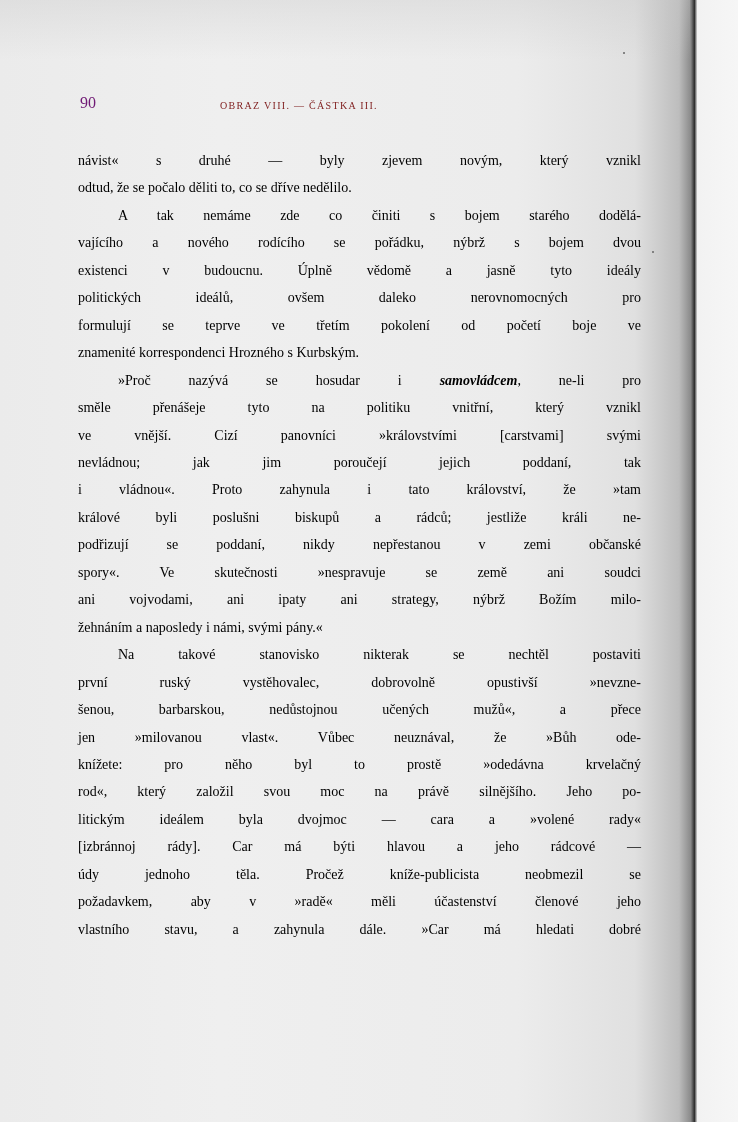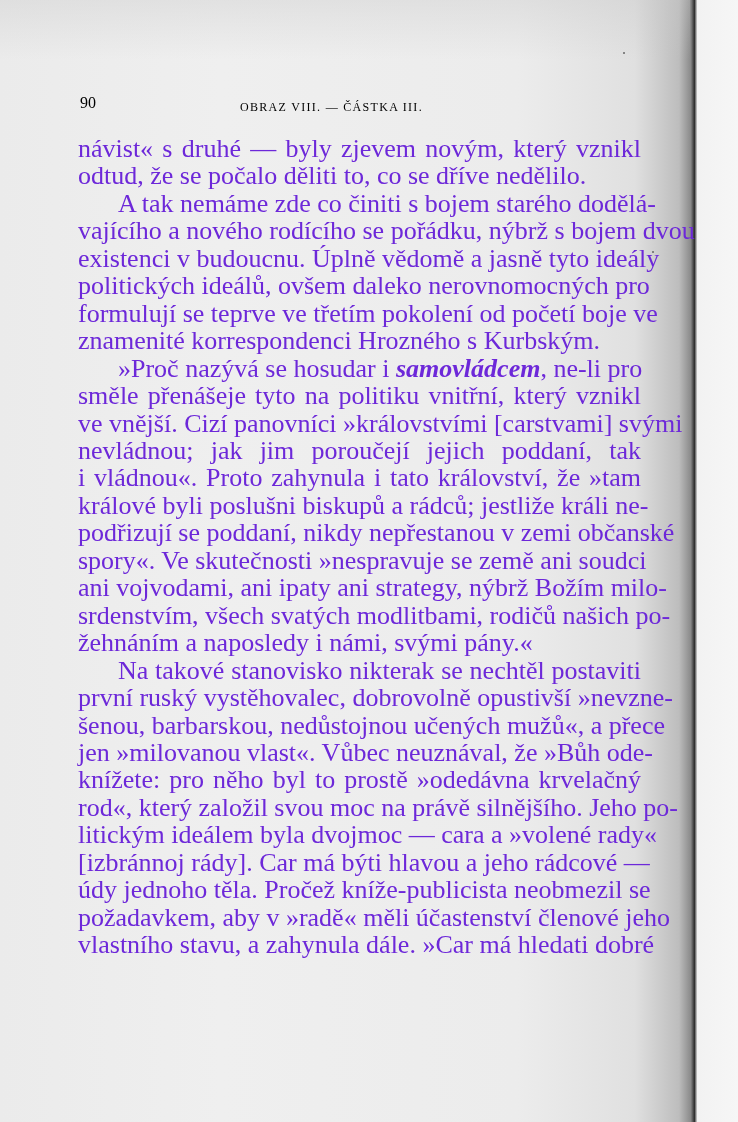--- a/index.html
+++ b/index.html
@@ -8,29 +8,29 @@
       background: linear-gradient(90deg, #ebebeb 0%, #efefef 30%, #ececec 70%, #e0e0e0 86%, #bdbdbd 92%, #8a8a8a 93.6%, #2e2e2e 94.1%, #f2f2f2 94.5%, #f6f6f6 100%);
       font-family: "Liberation Serif", "DejaVu Serif", serif;
       color: #2a2a2a;
     }
     .page-top-shade {
       position: absolute; left: 0; top: 0; width: 690px; height: 60px;
       background: linear-gradient(180deg, rgba(200,200,200,0.35), rgba(235,235,235,0));
     }
     .page-number {
       position: absolute; left: 80px; top: 94px;
-      font-size: 16px; color: #000000;
+      font-size: 16px; color: #701a75;
     }
     .running-head {
-      position: absolute; left: 240px; top: 100px;
-      font-size: 12px; letter-spacing: 1.3px; color: #000000;
+      position: absolute; left: 220px; top: 100px;
+      font-size: 10px; letter-spacing: 1.3px; color: #7f1d1d;
     }
     .body-text {
-      position: absolute; left: 78px; top: 135px; width: 563px;
-      font-size: 26px; line-height: 27.45px; color: #6d28d9;
+      position: absolute; left: 78px; top: 147px; width: 563px;
+      font-size: 14px; line-height: 27.45px; color: #000000;
       text-align: justify;
     }
     .line {
       display: block; white-space: nowrap;
       text-align-last: justify; text-align: justify;
     }
     .line.last { text-align-last: left; }
     .line.indent { padding-left: 40px; }
     em { font-style: italic; font-weight: bold; }
     .stray-mark {
@@ -56,21 +56,20 @@
   <span class="line last">znamenité korrespondenci Hrozného s Kurbským.</span>
   <span class="line indent"><span>»Proč nazývá se hosudar i </span><em>samovládcem</em><span>, ne-li pro</span></span>
   <span class="line">směle přenášeje tyto na politiku vnitřní, který vznikl</span>
   <span class="line">ve vnější. Cizí panovníci »královstvími [carstvami] svými</span>
   <span class="line">nevládnou; jak jim poroučejí jejich poddaní, tak</span>
   <span class="line">i vládnou«. Proto zahynula i tato království, že »tam</span>
   <span class="line">králové byli poslušni biskupů a rádců; jestliže králi ne-</span>
   <span class="line">podřizují se poddaní, nikdy nepřestanou v zemi občanské</span>
   <span class="line">spory«. Ve skutečnosti »nespravuje se země ani soudci</span>
   <span class="line">ani vojvodami, ani ipaty ani strategy, nýbrž Božím milo-</span>
-  <span class="line">srdenstvím, všech svatých modlitbami, rodičů našich po-</span>
   <span class="line last">žehnáním a naposledy i námi, svými pány.«</span>
   <span class="line indent">Na takové stanovisko nikterak se nechtěl postaviti</span>
   <span class="line">první ruský vystěhovalec, dobrovolně opustivší »nevzne-</span>
   <span class="line">šenou, barbarskou, nedůstojnou učených mužů«, a přece</span>
   <span class="line">jen »milovanou vlast«. Vůbec neuznával, že »Bůh ode-</span>
   <span class="line">knížete: pro něho byl to prostě »odedávna krvelačný</span>
   <span class="line">rod«, který založil svou moc na právě silnějšího. Jeho po-</span>
   <span class="line">litickým ideálem byla dvojmoc — cara a »volené rady«</span>
   <span class="line">[izbránnoj rády]. Car má býti hlavou a jeho rádcové —</span>
   <span class="line">údy jednoho těla. Pročež kníže-publicista neobmezil se</span>

